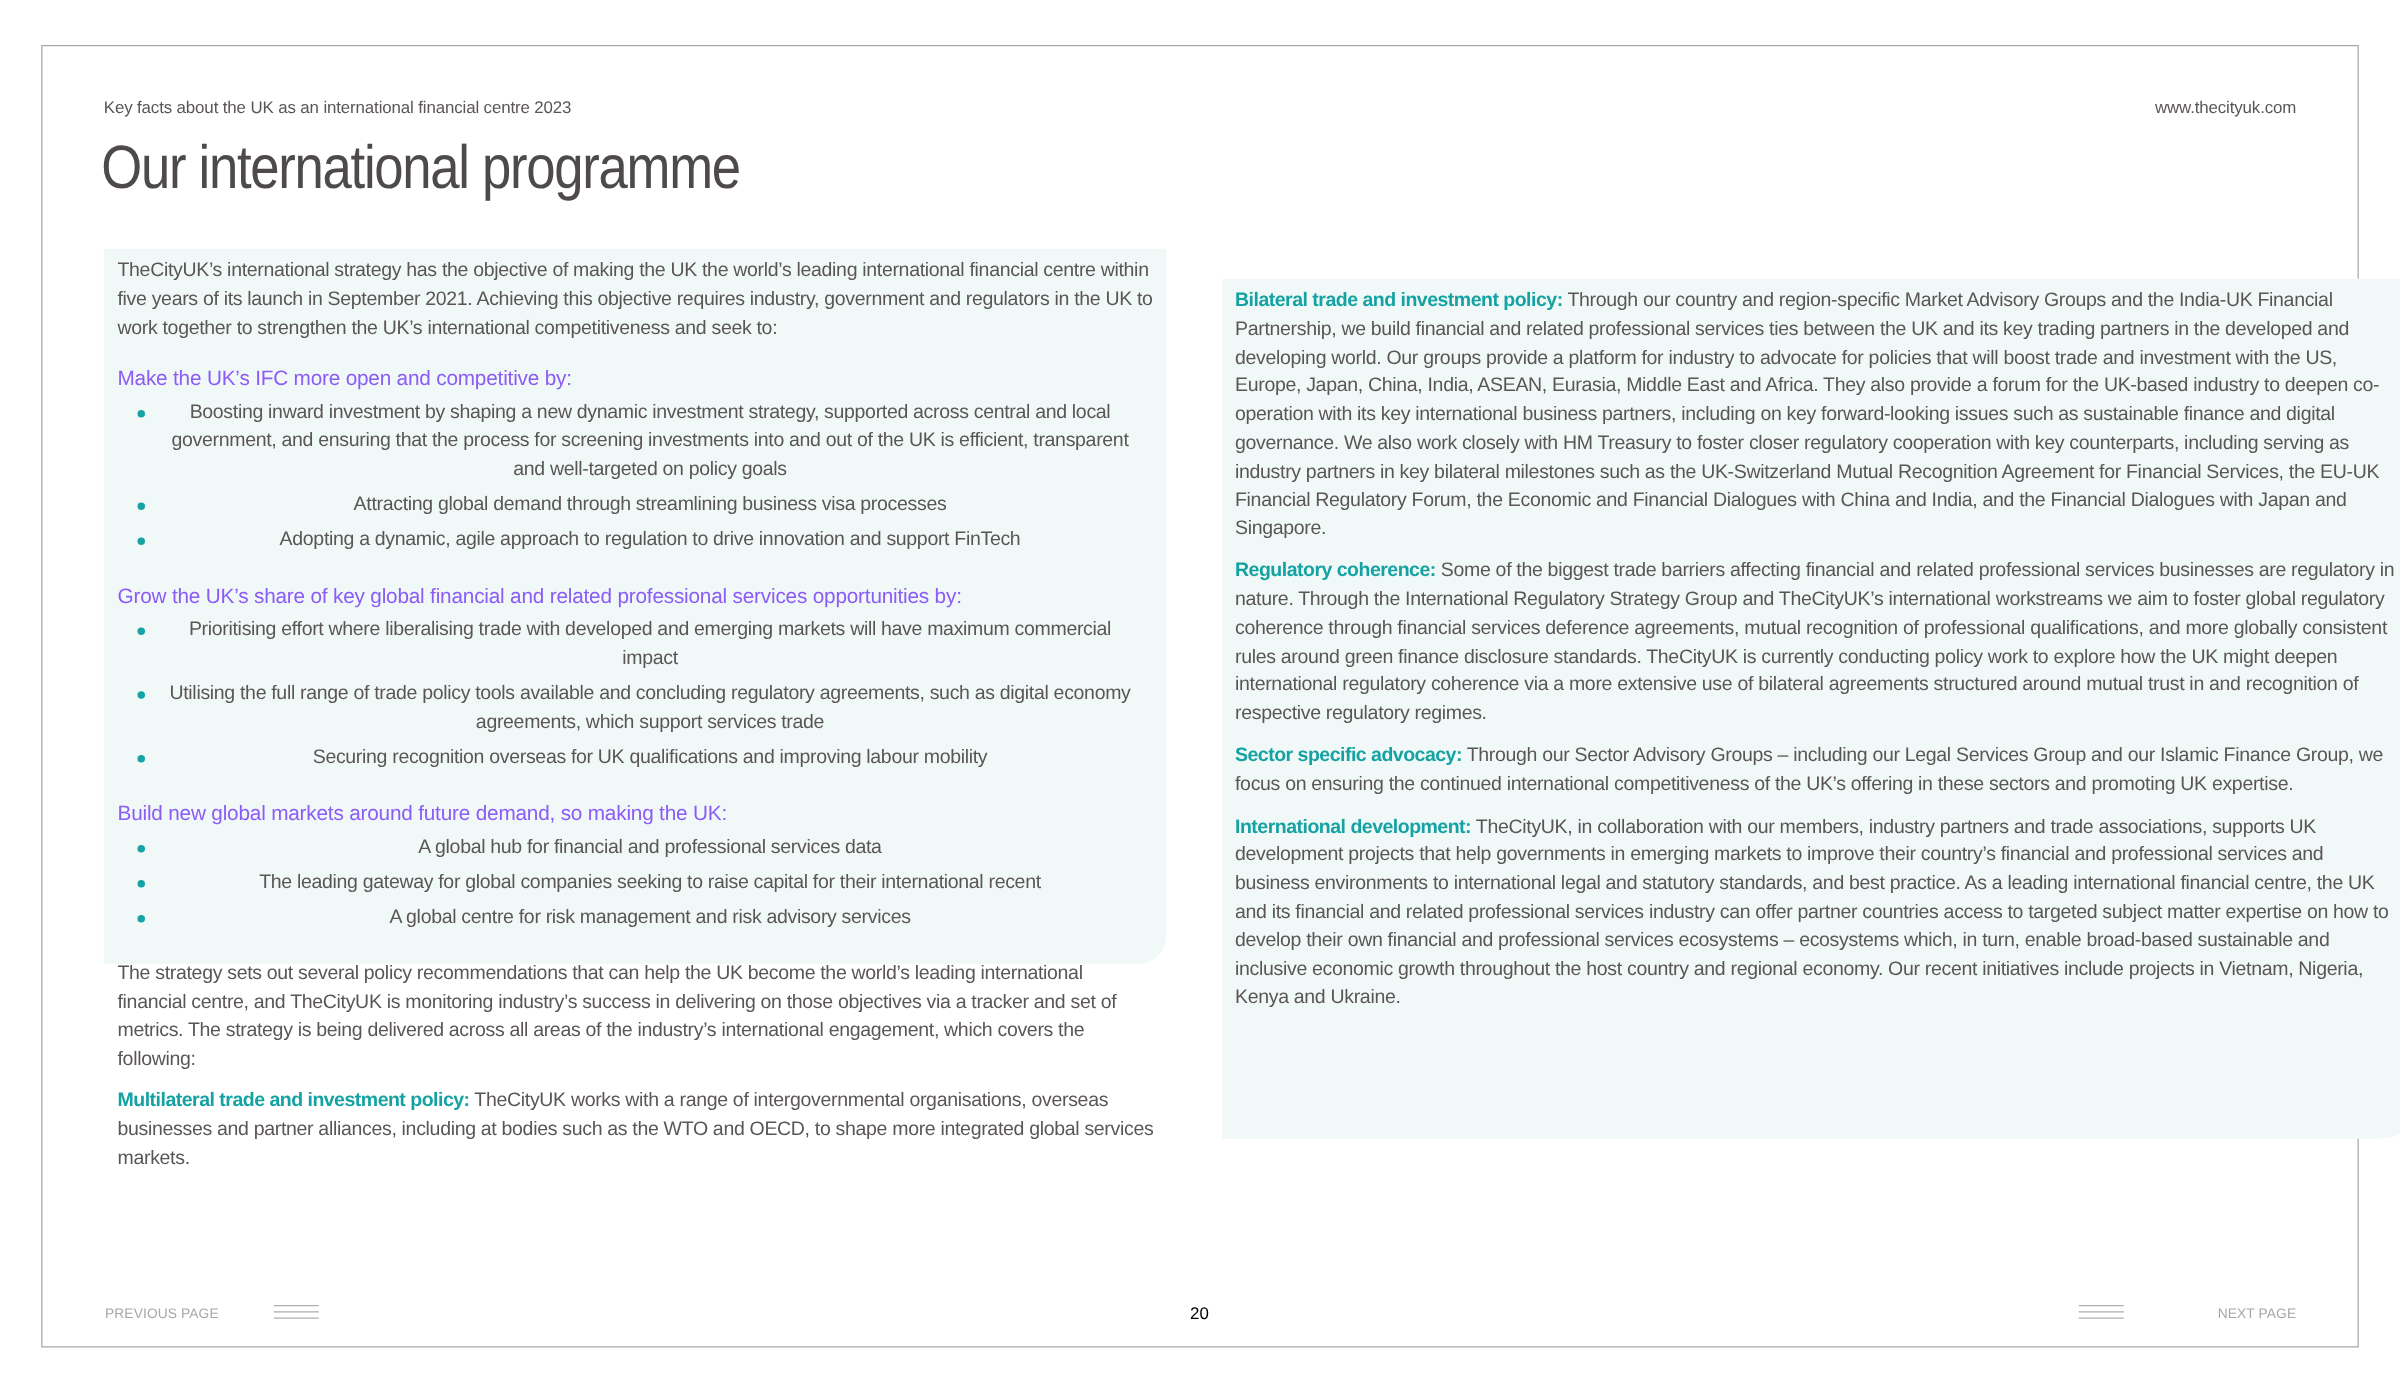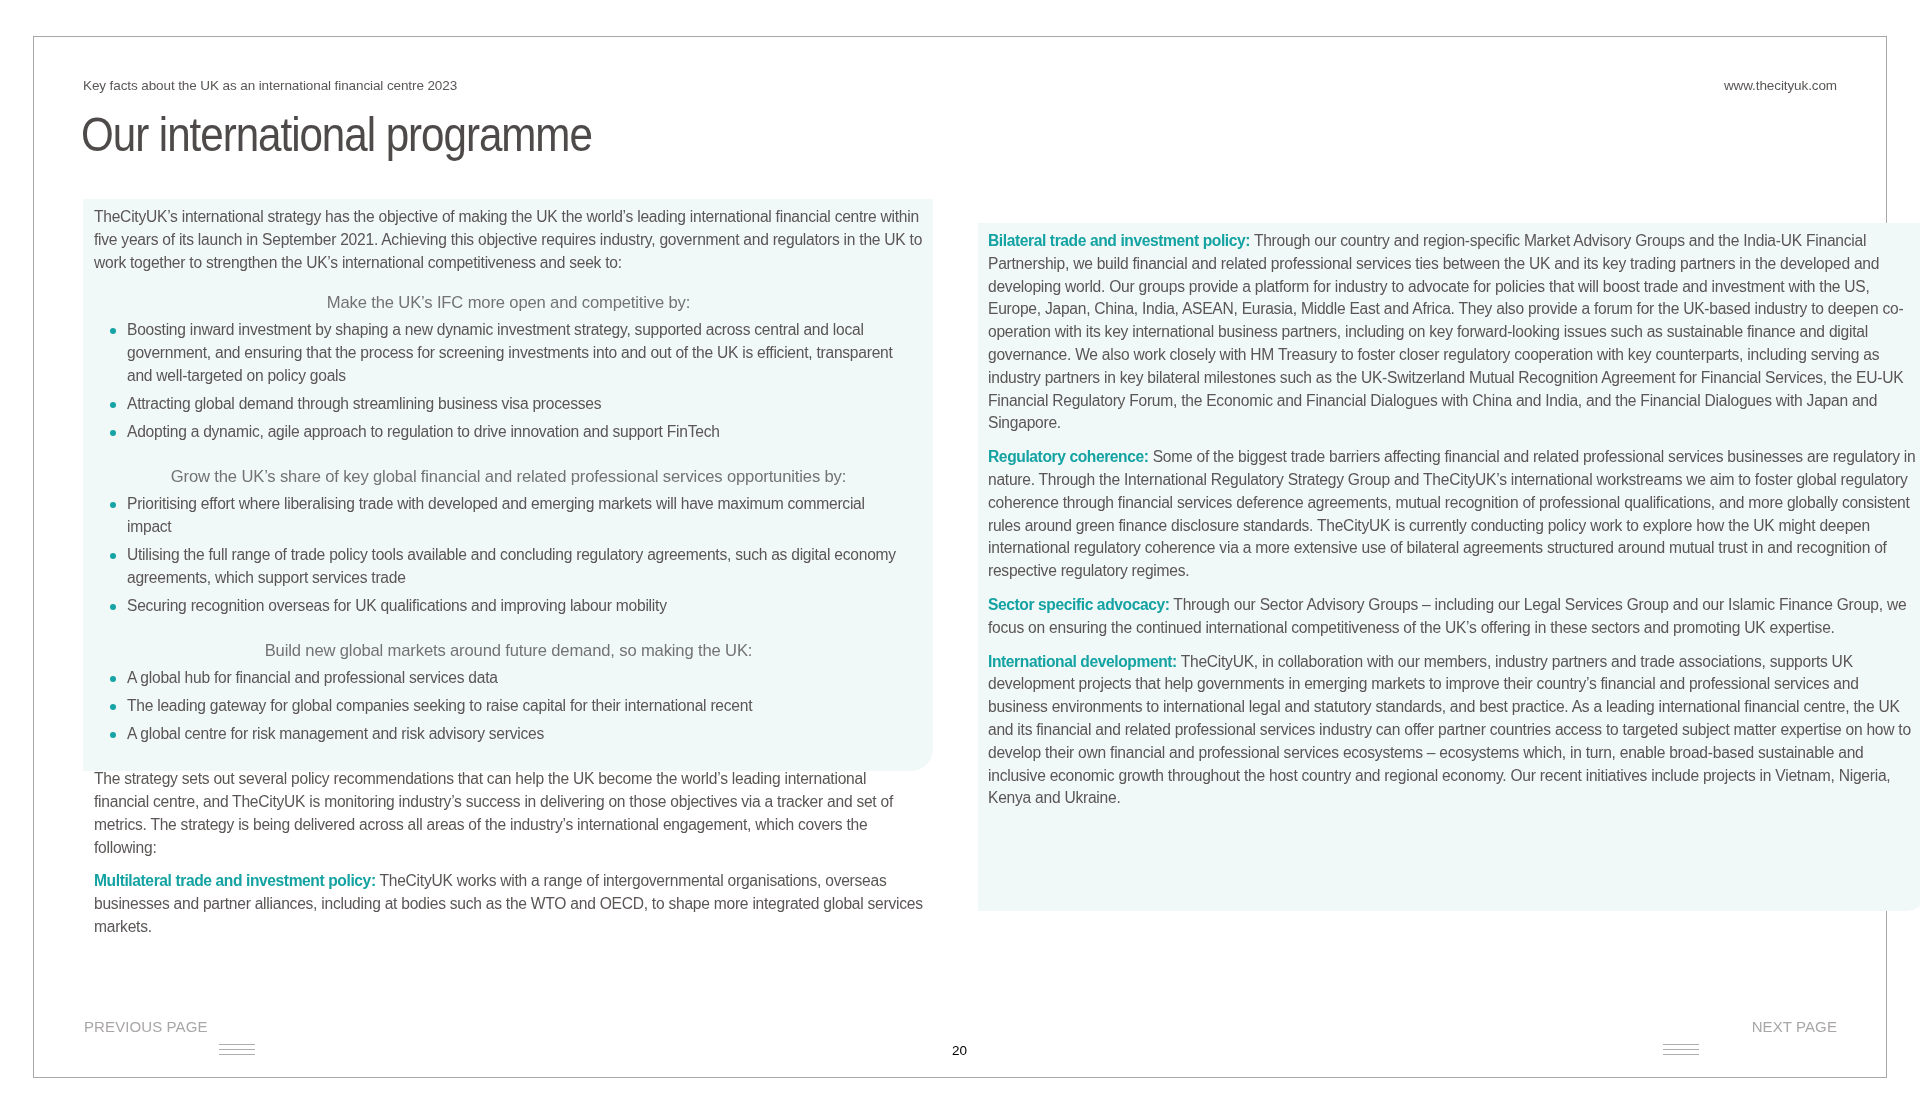--- a/index.html
+++ b/index.html
@@ -72,29 +72,29 @@
       padding-left: 10px;
       margin-top: 24px;
     }
     .panel p {
       margin: 0;
     }
     .panel p + p { margin-top: 11px; }
     .intro { margin-bottom: 18px !important; }
     .section-heading {
       font-size: 16.6px;
-      color: #737373;
+      color: #8b5cf6;
       margin: 0 0 4px 0;
       letter-spacing: -0.15px;
-      text-align: center;
     }
     ul.bullets {
       list-style: none;
       margin: 0 0 22px 0;
       padding: 0 0 0 33px;
+      text-align: center;
     }
     ul.bullets li {
       position: relative;
       margin-bottom: 5.5px;
       padding-right: 10px;
     }
     ul.bullets li .dot {
       position: absolute;
       left: -17px;
       top: 9px;
@@ -106,22 +106,22 @@
     .lead {
       color: #14a2a2;
       font-weight: bold;
       letter-spacing: -0.4px;
     }
     .closing { margin-top: 0; }
     .multilateral { margin-top: 11px !important; }
 
     .footer-link {
       position: absolute;
-      top: 1018px;
-      font-size: 15px;
+      top: 1045px;
+      font-size: 11px;
       color: #a9a6a6;
       letter-spacing: 0.1px;
       text-decoration: none;
     }
     .footer-link.prev { left: 84px; }
     .footer-link.next { right: 83px; }
     .menu-lines {
       position: absolute;
       top: 1044px;
       width: 36px;

